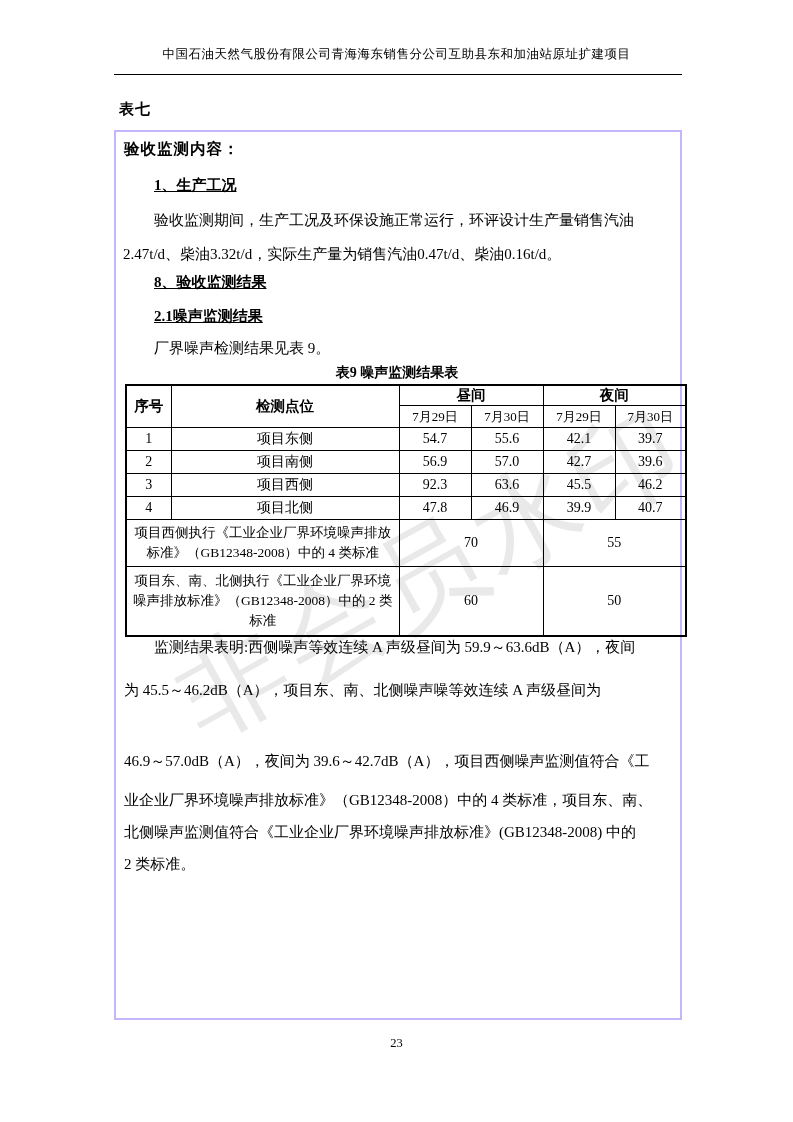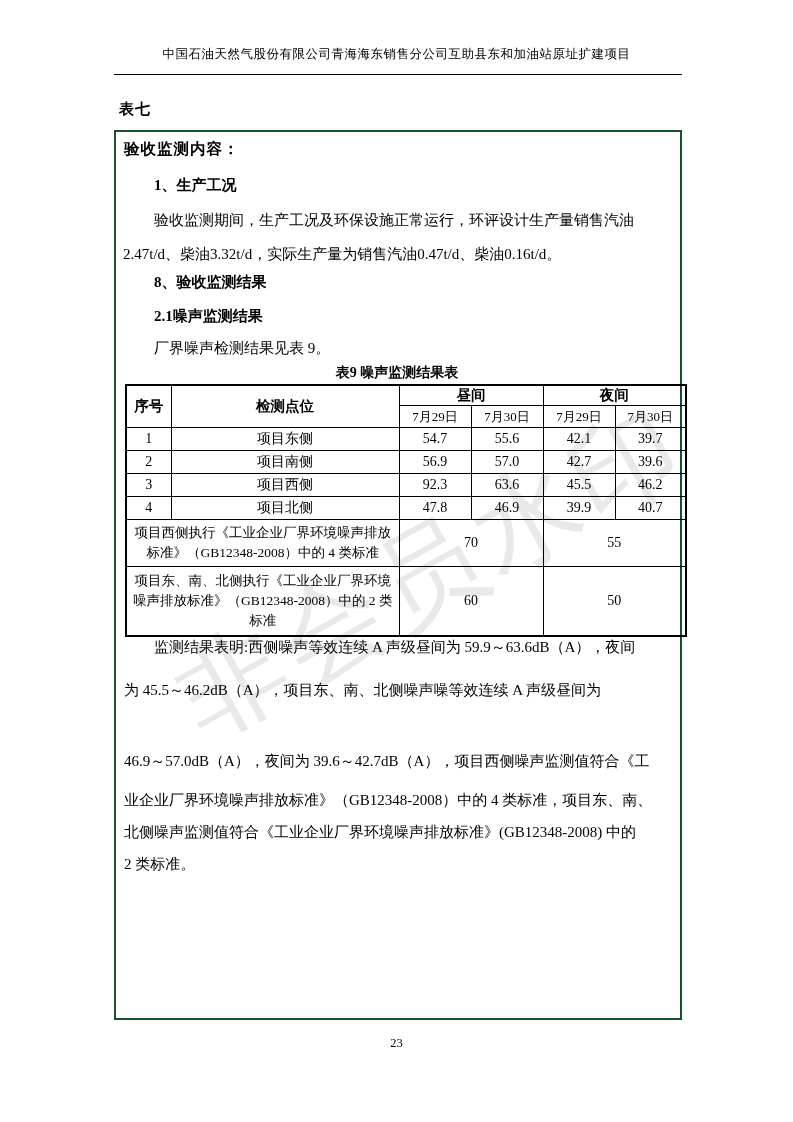--- a/index.html
+++ b/index.html
@@ -23,24 +23,24 @@
   
   .doc-header {
     left:0; top:46px; width:793px; text-align:center;
     font-size:12.5px; letter-spacing:0.5px;
   }
   .header-rule { left:114px; top:74px; width:568px; height:0; border-top:1.5px solid #000; }
   .table-label { left:119px; top:100px; font-size:15px; font-weight:bold; letter-spacing:1px; }
   
   .main-box {
     left:114px; top:130px; width:568px; height:890px;
-    border:2px solid #14532d; box-sizing:border-box;
+    border:2px solid #c4b5fd; box-sizing:border-box;
   }
   .main-box > div { position:absolute; white-space:nowrap; }
-  .t-bold { font-weight:bold; }
+  .t-bold { font-weight:bold;text-decoration:underline; }
   .fs15 { font-size:15px; }
   .sec-title   { left:8px;  top:7px;   font-size:15.5px; font-weight:bold; letter-spacing:1px; }
   .h1          { left:38px; top:44px; }
   .p1          { left:38px; top:79px; }
   .p2          { left:7px;  top:113px; }
   .h2          { left:38px; top:141px; }
   .h21         { left:38px; top:175px; }
   .p3          { left:38px; top:207px; }
   .tbl-title   { left:0; top:232px; width:562px; text-align:center; font-size:14px; font-weight:bold; }
   

